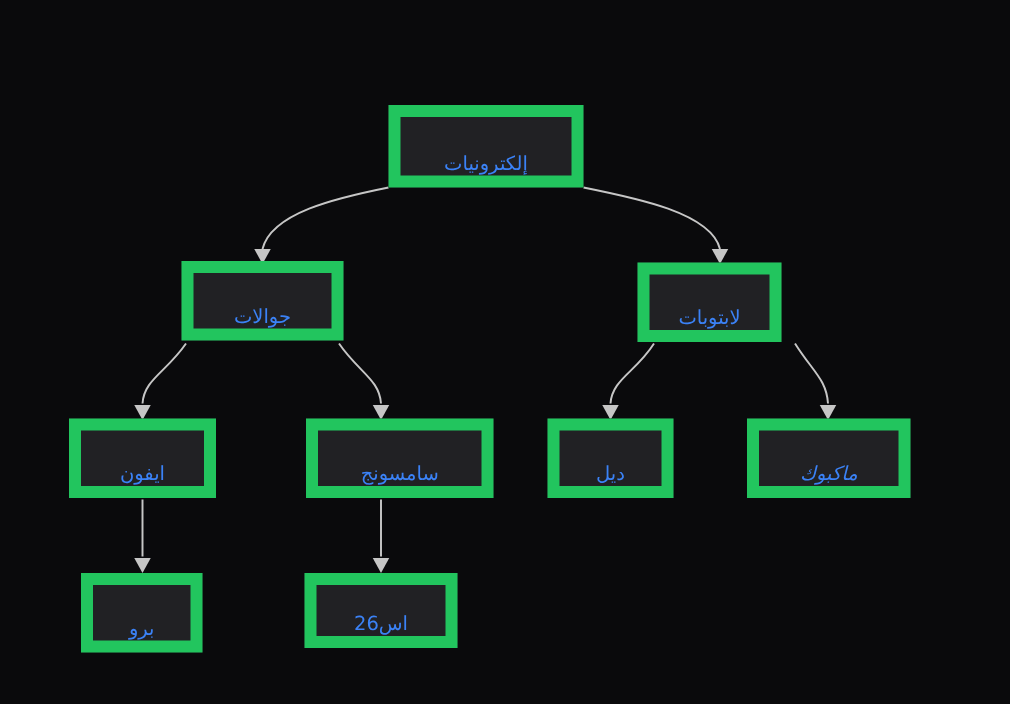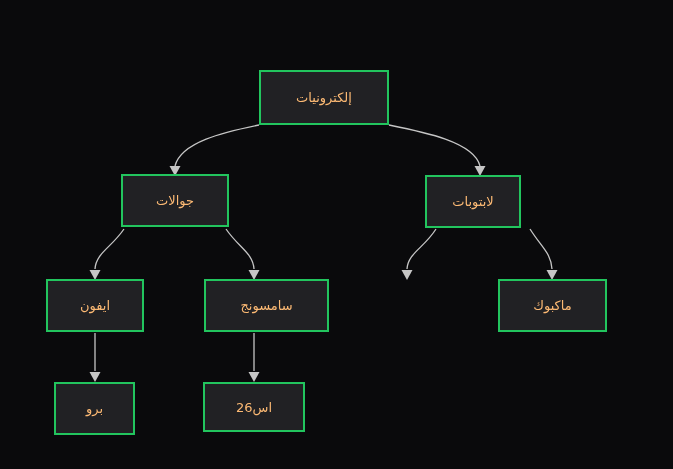--- a/index.html
+++ b/index.html
@@ -10,24 +10,24 @@
     font-family: "DejaVu Sans", sans-serif;
   }
   .stage { position: relative; width: 673px; height: 469px; }
   .edges { position: absolute; left: 0; top: 0; width: 673px; height: 469px; }
   .edge-line { fill: none; stroke: #c6c6c6; stroke-width: 1.3px; }
   .arrowhead { fill: #c6c6c6; stroke: none; }
   .node {
     position: absolute;
     box-sizing: border-box;
     background: #212124;
-    border: 2px solid #22c55e;
-    color: #fdba74;
+    border: 8px solid #22c55e;
+    color: #3b82f6;
     display: flex;
-    align-items: center;
+    align-items: flex-end;
     justify-content: center;
     font-size: 13px;
     cursor: default;
   }
   .node span { direction: rtl; unicode-bidi: embed; white-space: nowrap; }
 </style>
 </head>
 <body>
 
 <div class="stage">
@@ -80,22 +80,25 @@
   </div>
 
   <div class="node" style="left:46px; top:279px; width:98px; height:53px;">
     <span dir="rtl">ايفون</span>
   </div>
 
   <div class="node" style="left:204px; top:279px; width:125px; height:53px;">
     <span dir="rtl">سامسونج</span>
   </div>
 
+  <div class="node" style="left:365px; top:279px; width:84px; height:53px;">
+    <span dir="rtl">ديل</span>
+  </div>
 
-  <div class="node" style="left:498px; top:279px; width:109px; height:53px;">
+  <div class="node" style="left:498px; top:279px; width:109px; height:53px;font-style:italic;">
     <span dir="rtl">ماكبوك</span>
   </div>
 
   <div class="node" style="left:54px; top:382px; width:81px; height:53px;">
     <span dir="rtl">برو</span>
   </div>
 
   <div class="node" style="left:203px; top:382px; width:102px; height:50px;">
     <span dir="rtl">اس26</span>
   </div>

